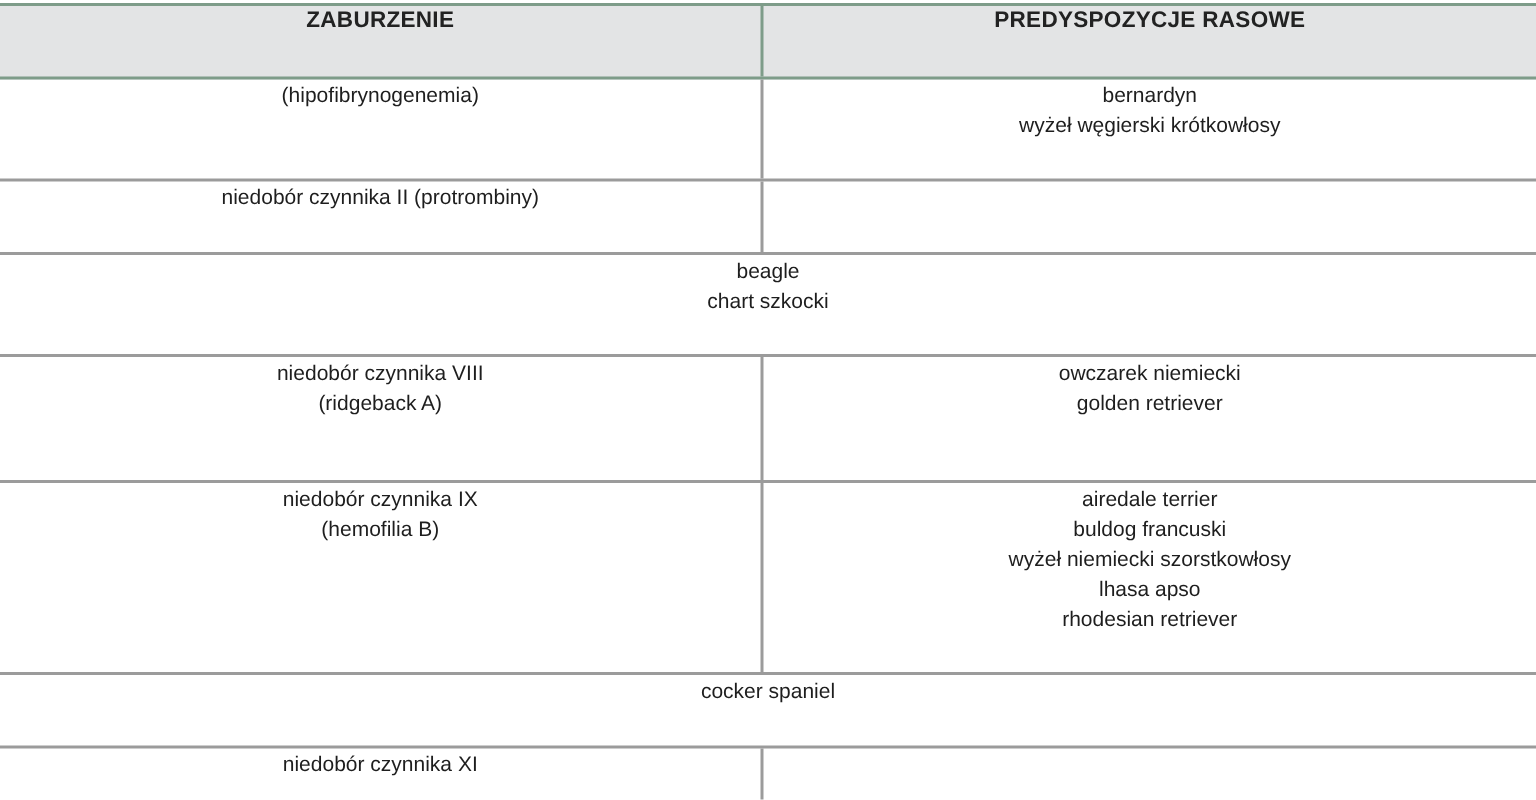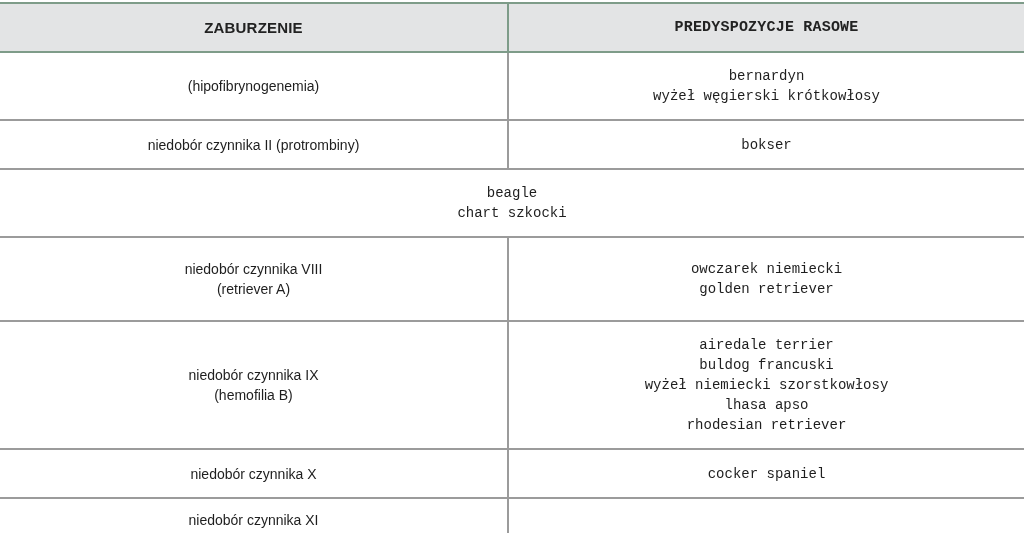--- a/index.html
+++ b/index.html
@@ -10,26 +10,26 @@
   }
   .table {
     position: absolute; left: 0; top: 2px; width: 1024px;
   }
   .row {
     display: flex; width: 1024px;
     border-bottom: 2px solid #9b9b9b;
     box-sizing: border-box;
   }
   .cell {
-    display: flex; flex-direction: column; align-items: center; justify-content: center;
+    display: flex; flex-direction: column; align-items: center; 
     text-align: center; font-size: 14px; line-height: 20px;
     box-sizing: border-box;
   }
   .cell.left { width: 509px; border-right: 2px solid #9b9b9b; }
-  .cell.right { flex: 1; font-family: Liberation Mono, monospace; }
+  .cell.right { flex: 1; }
   .row.header {
     background: #e3e4e5;
     border-top: 2px solid #7e9c89;
     border-bottom: 2px solid #7e9c89;
     height: 51px;
   }
   .row.header .cell.left { border-right: 2px solid #7e9c89; }
   .row.header .cell {
     font-weight: bold; font-size: 15px; letter-spacing: 0.2px; color: #222;
   }
@@ -55,36 +55,33 @@
     <div class="cell right">
       <span class="line">bernardyn</span>
       <span class="line">wyżeł węgierski krótkowłosy</span>
     </div>
   </div>
 
   <div class="row" style="height:49px">
     <div class="cell left">
       <span class="line">niedobór czynnika II (protrombiny)</span>
     </div>
-    <div class="cell right">
-      <span class="line">bokser</span>
-    </div>
   </div>
 
   <div class="row" style="height:68px">
     <div class="cell right">
       <span class="line">beagle</span>
       <span class="line">chart szkocki</span>
     </div>
   </div>
 
   <div class="row" style="height:84px">
     <div class="cell left">
       <span class="line">niedobór czynnika VIII</span>
-      <span class="line">(retriever A)</span>
+      <span class="line">(ridgeback A)</span>
     </div>
     <div class="cell right">
       <span class="line">owczarek niemiecki</span>
       <span class="line">golden retriever</span>
     </div>
   </div>
 
   <div class="row" style="height:128px">
     <div class="cell left">
       <span class="line">niedobór czynnika IX</span>
@@ -93,23 +90,20 @@
     <div class="cell right">
       <span class="line">airedale terrier</span>
       <span class="line">buldog francuski</span>
       <span class="line">wyżeł niemiecki szorstkowłosy</span>
       <span class="line">lhasa apso</span>
       <span class="line">rhodesian retriever</span>
     </div>
   </div>
 
   <div class="row" style="height:49px">
-    <div class="cell left">
-      <span class="line">niedobór czynnika X</span>
-    </div>
     <div class="cell right">
       <span class="line">cocker spaniel</span>
     </div>
   </div>
 
   <div class="row" style="height:44px">
     <div class="cell left">
       <span class="line">niedobór czynnika XI</span>
     </div>
   </div>

